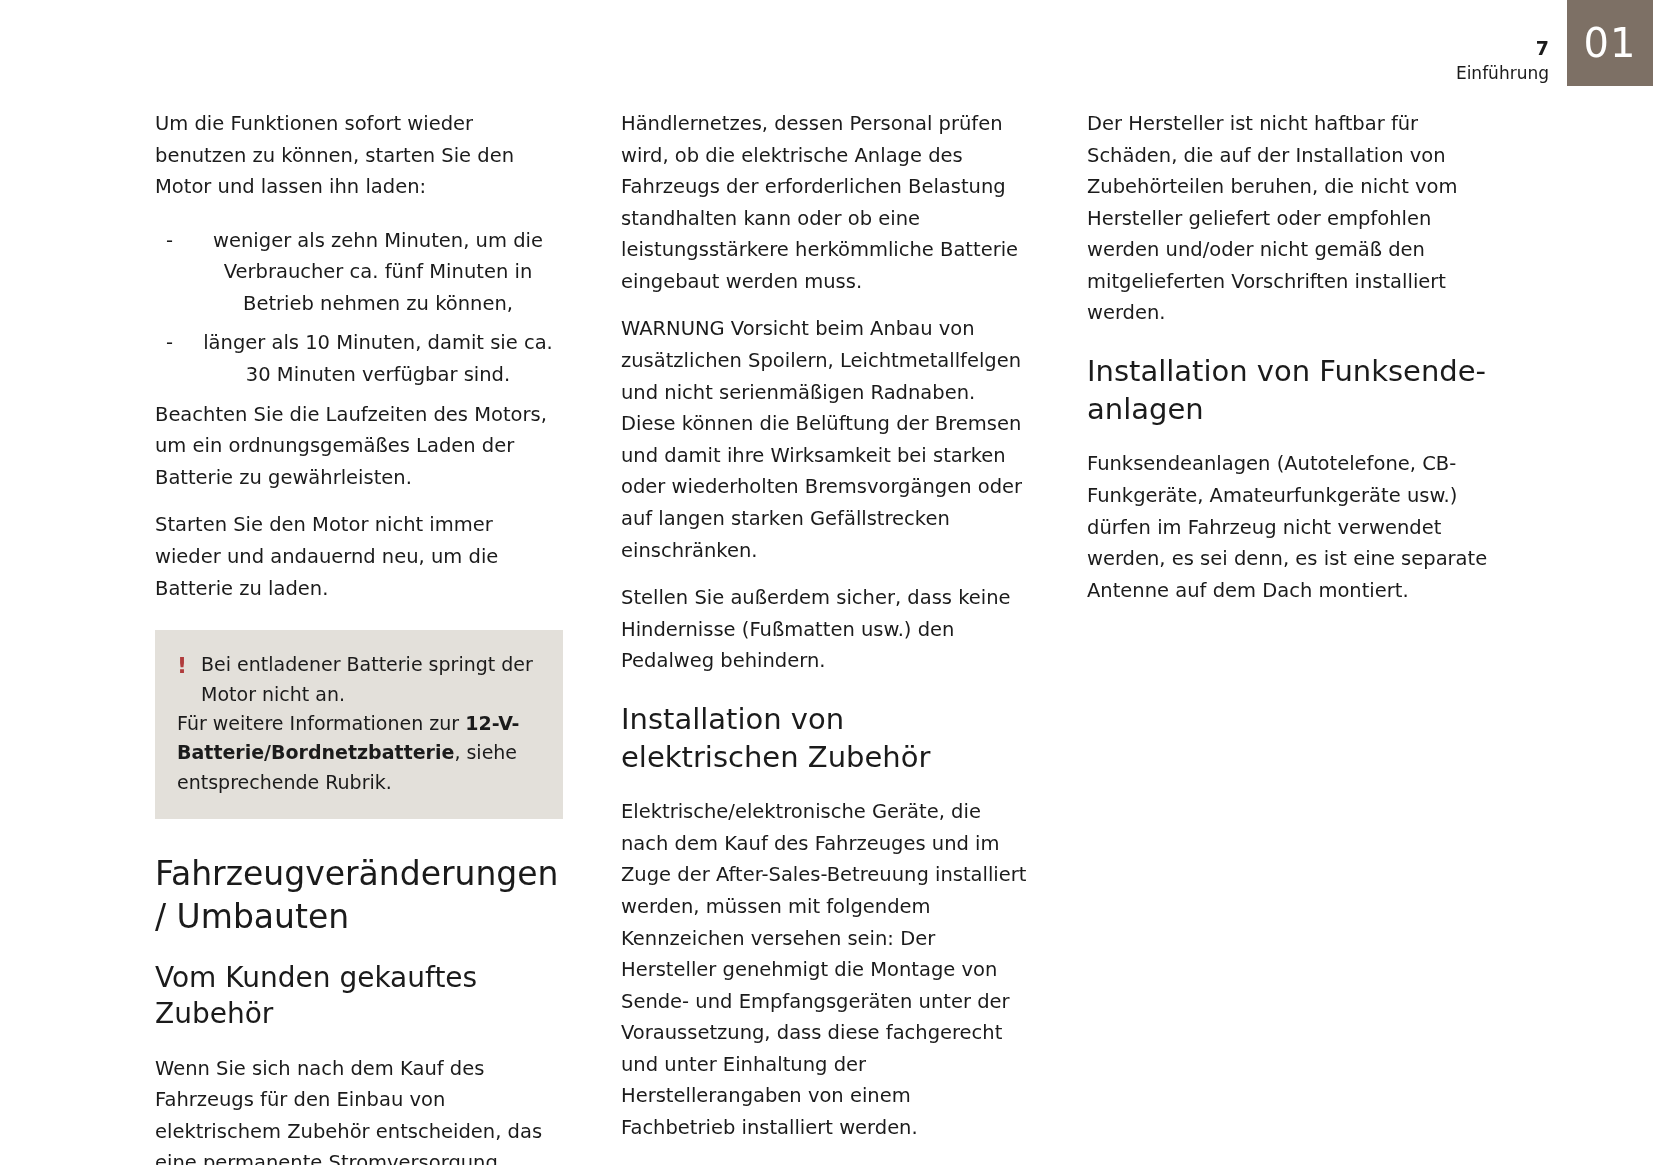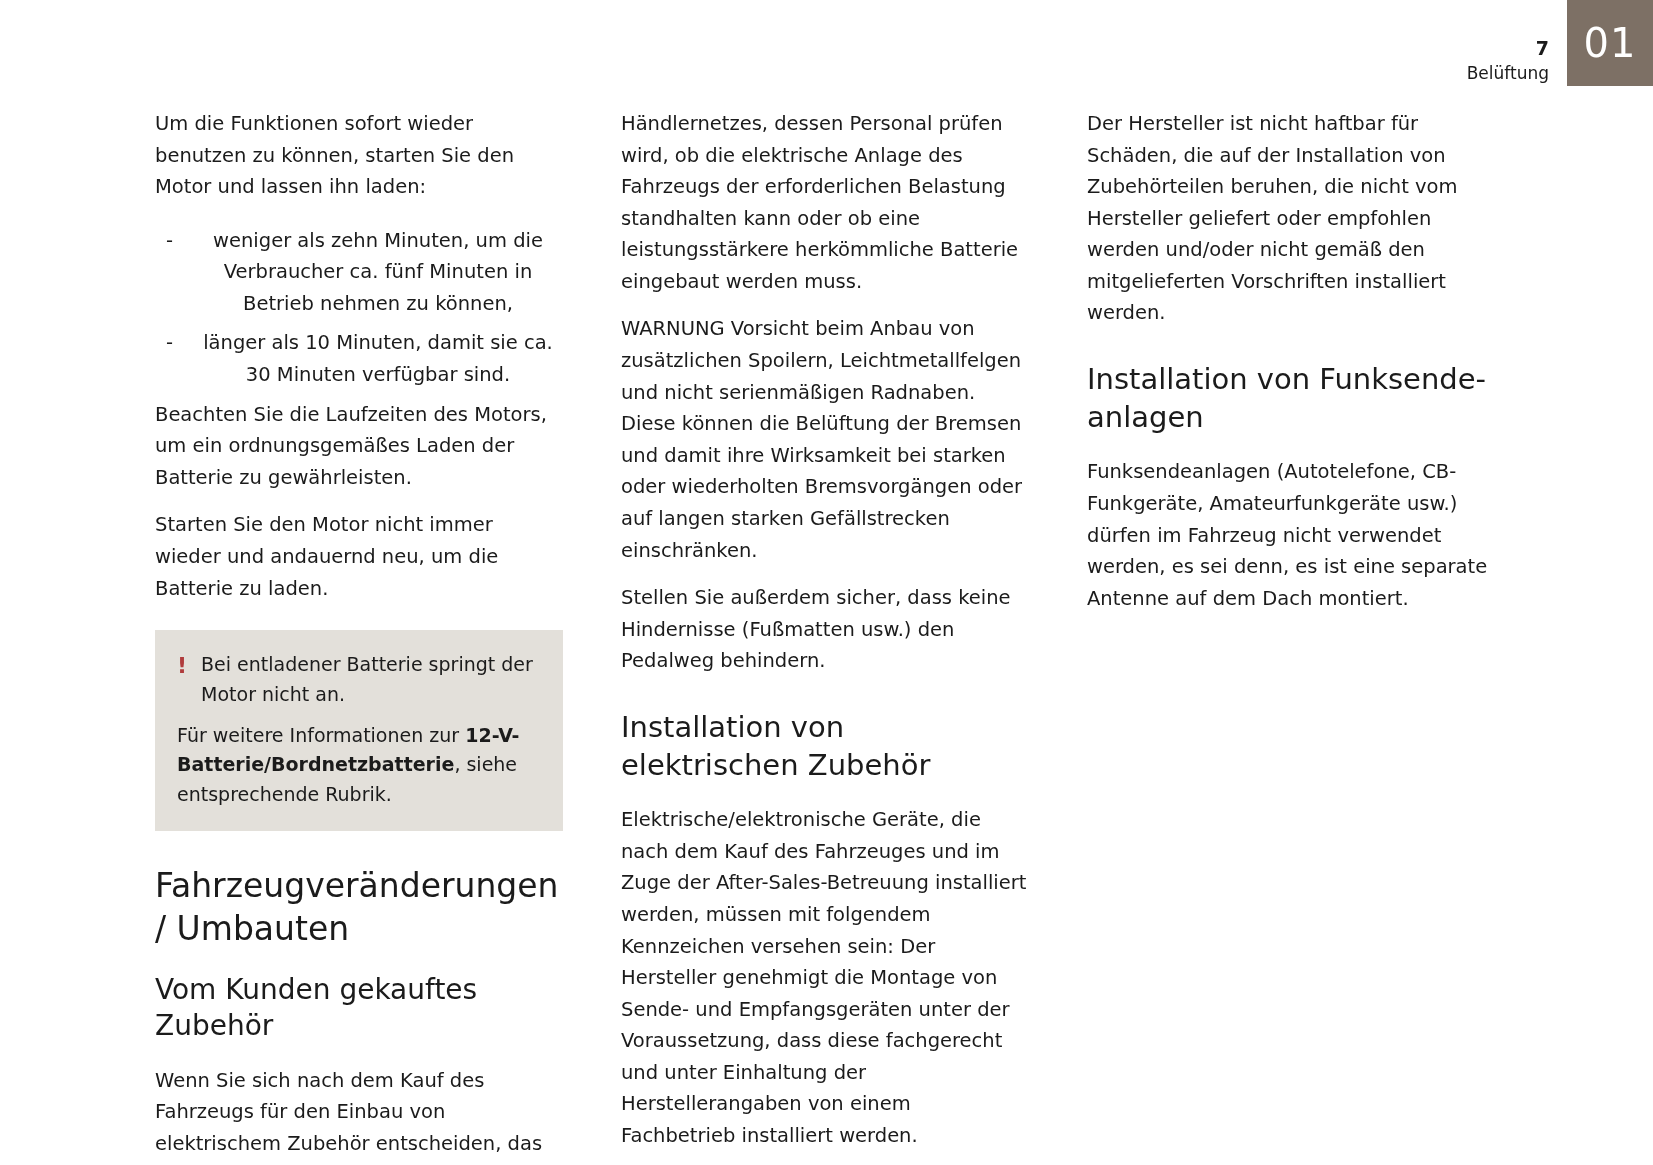--- a/index.html
+++ b/index.html
@@ -113,21 +113,20 @@
     font-weight: bold;
     flex: 0 0 auto;
   }
   .note-row p {
     font-size: 19px;
     line-height: 1.55;
   }
   .note-box .note-tail {
     font-size: 19px;
     line-height: 1.55;
-    margin-top: 12px;
   }
   .note-tail b {
     font-weight: bold;
   }
 
   
   h1.h-main {
     font-size: 33px;
     font-weight: 400;
     line-height: 1.28;
@@ -139,35 +138,35 @@
     font-weight: 400;
     line-height: 1.3;
     color: #1b1b1b;
     margin: 22px 0 0 0;
   }
   h2.h-col {
     font-size: 29px;
     font-weight: 400;
     line-height: 1.3;
     color: #1b1b1b;
-    margin: 32px 0 0 0;
+    margin: 24px 0 0 0;
   }
   .after-head {
     margin-top: 20px;
   }
 </style>
 </head>
 <body>
 
 <div class="chapter-tab">
   <span>01</span>
 </div>
 <div class="header-block">
   <div class="header-page-num">7</div>
-  <div class="header-section">Belüftung</div>
+  <div class="header-section">Einführung</div>
 </div>
 
 <div class="content">
 
   <div class="col">
     <p class="para">Um die Funktionen sofort wieder benutzen zu können, starten Sie den Motor und lassen ihn laden:</p>
 
     <ul class="dash-list">
       <li>weniger als zehn Minuten, um die Verbraucher ca. fünf Minuten in Betrieb nehmen zu können,</li>
       <li>länger als 10 Minuten, damit sie ca. 30 Minuten verfügbar sind.</li>

